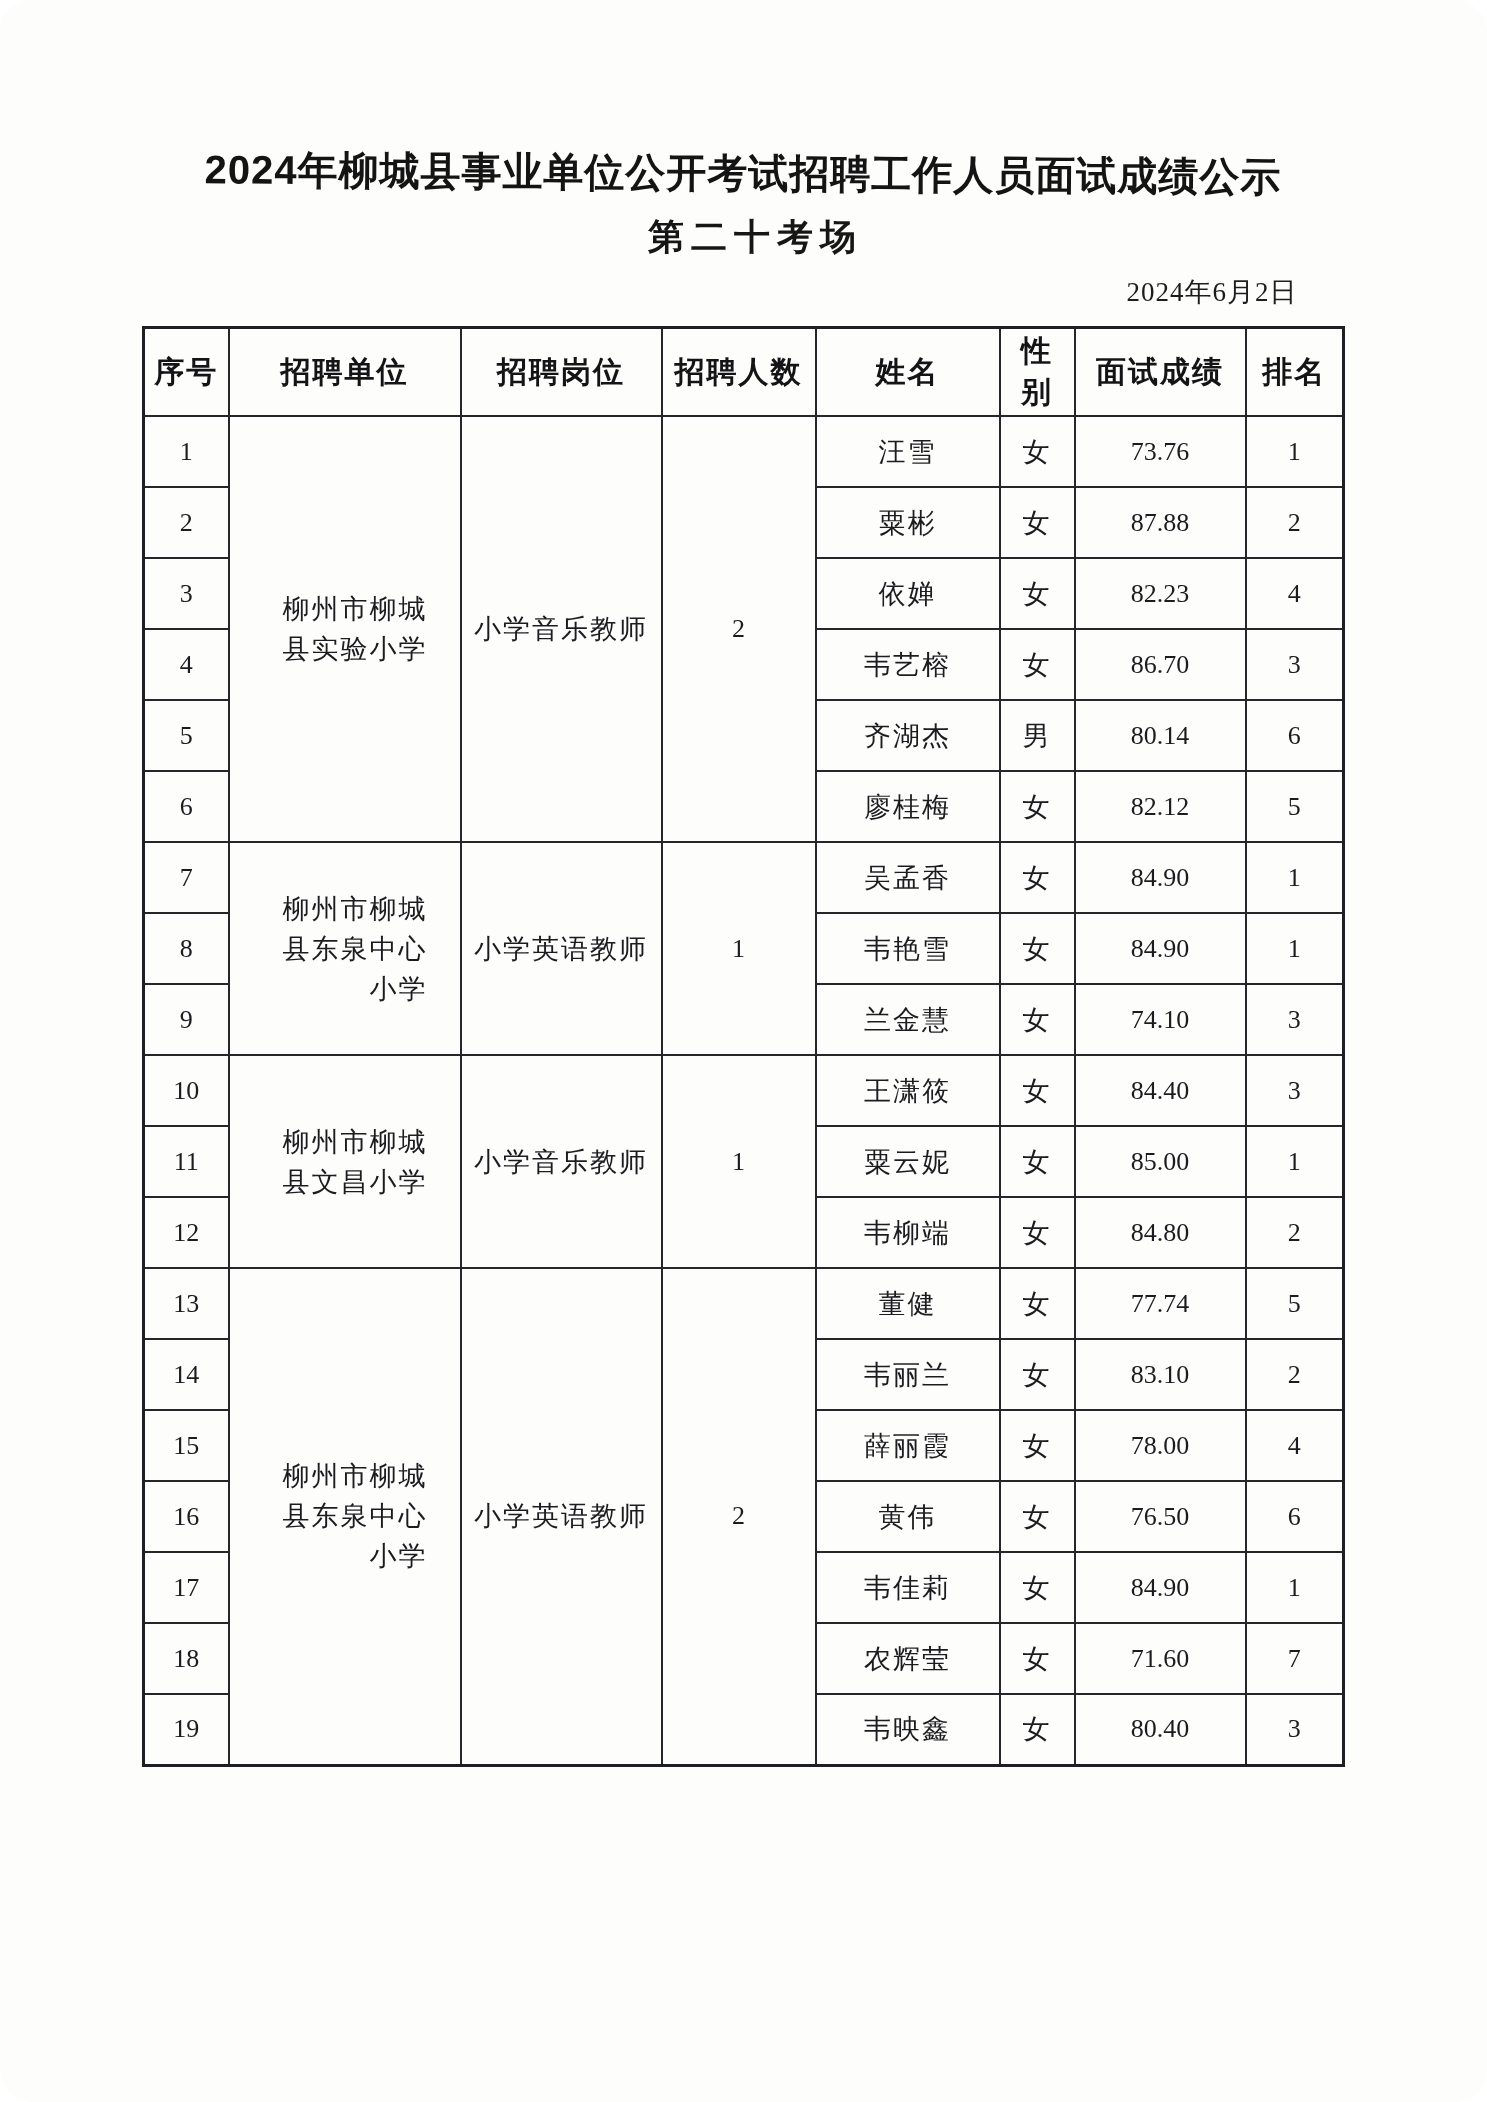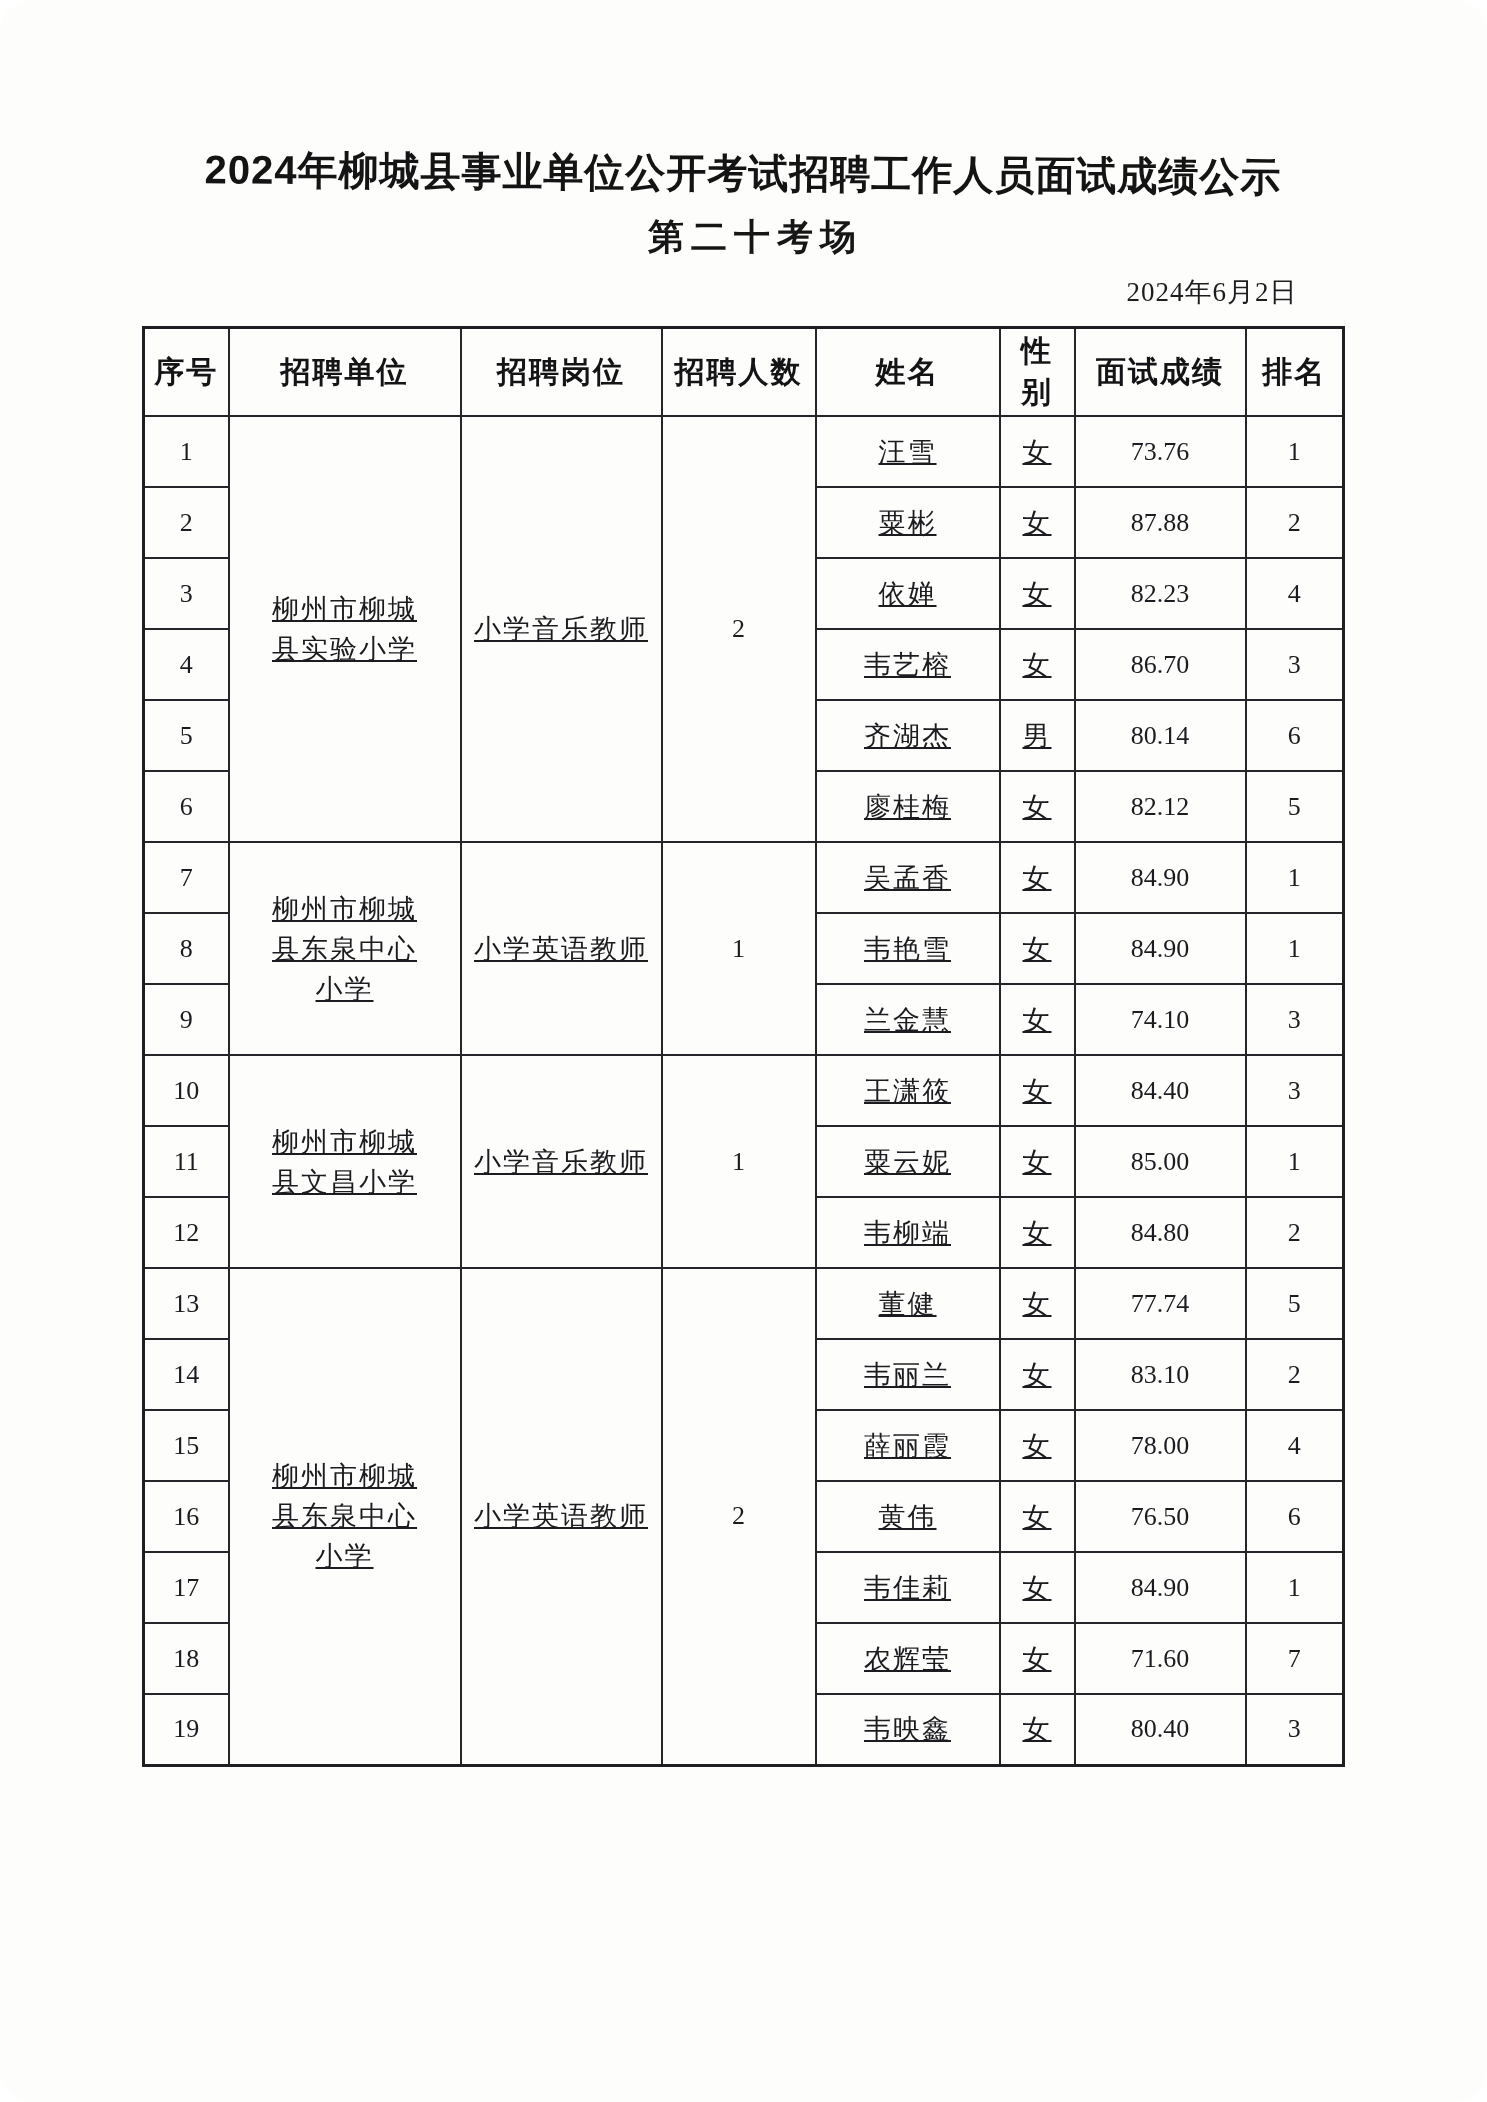--- a/index.html
+++ b/index.html
@@ -67,24 +67,25 @@
     font-weight:700;
     letter-spacing:2px;
     color:#141416;
   }
   .results td {
     height:71px;
     font-size:27px;
     letter-spacing:1px;
     color:#1c1c20;
   }
-  .results td.zh { letter-spacing:2px;text-decoration:underline; }
+  .results td.zh { letter-spacing:2px; }
   .results td.unit-cell {
     line-height:40px;
     padding:2px 32px;
+    text-align:right;
   }
   .results td.num { font-size:26px; letter-spacing:0; }
 </style>
 </head>
 <body>
 
 <div class="page">
 
   <h1 class="title">2024年柳城县事业单位公开考试招聘工作人员面试成绩公示</h1>
 

